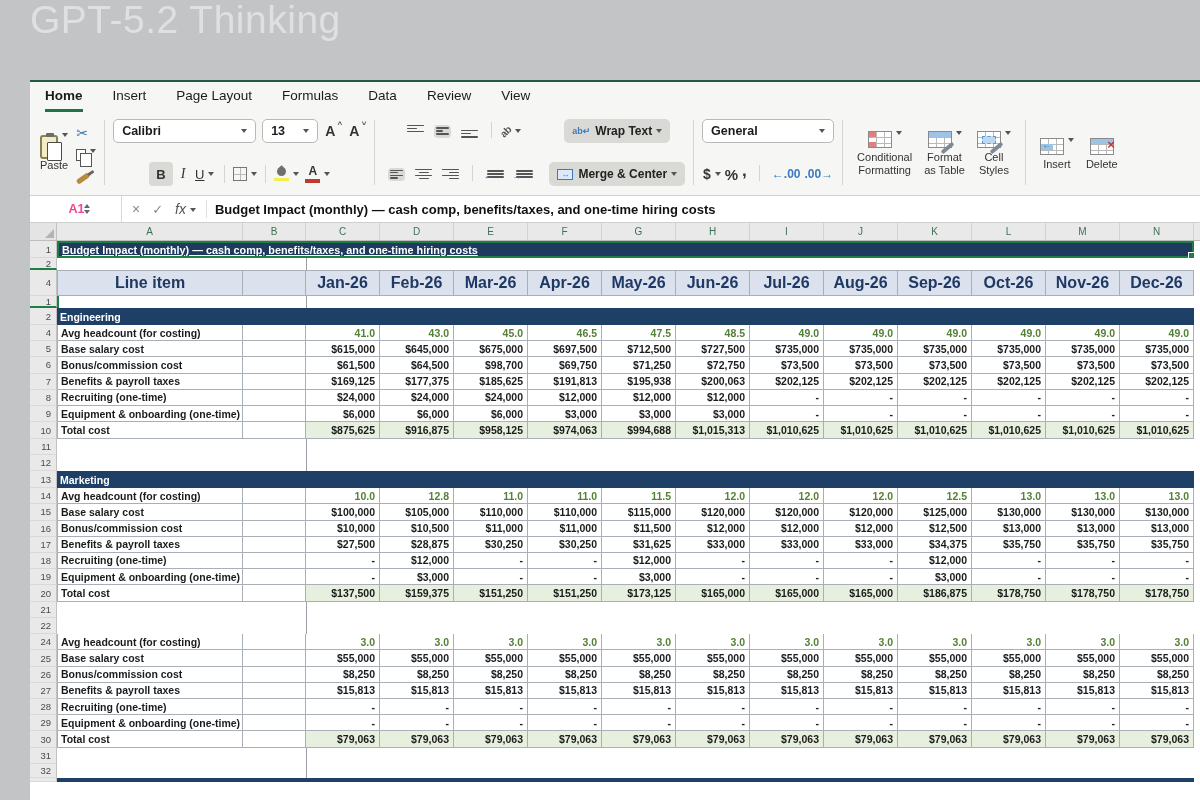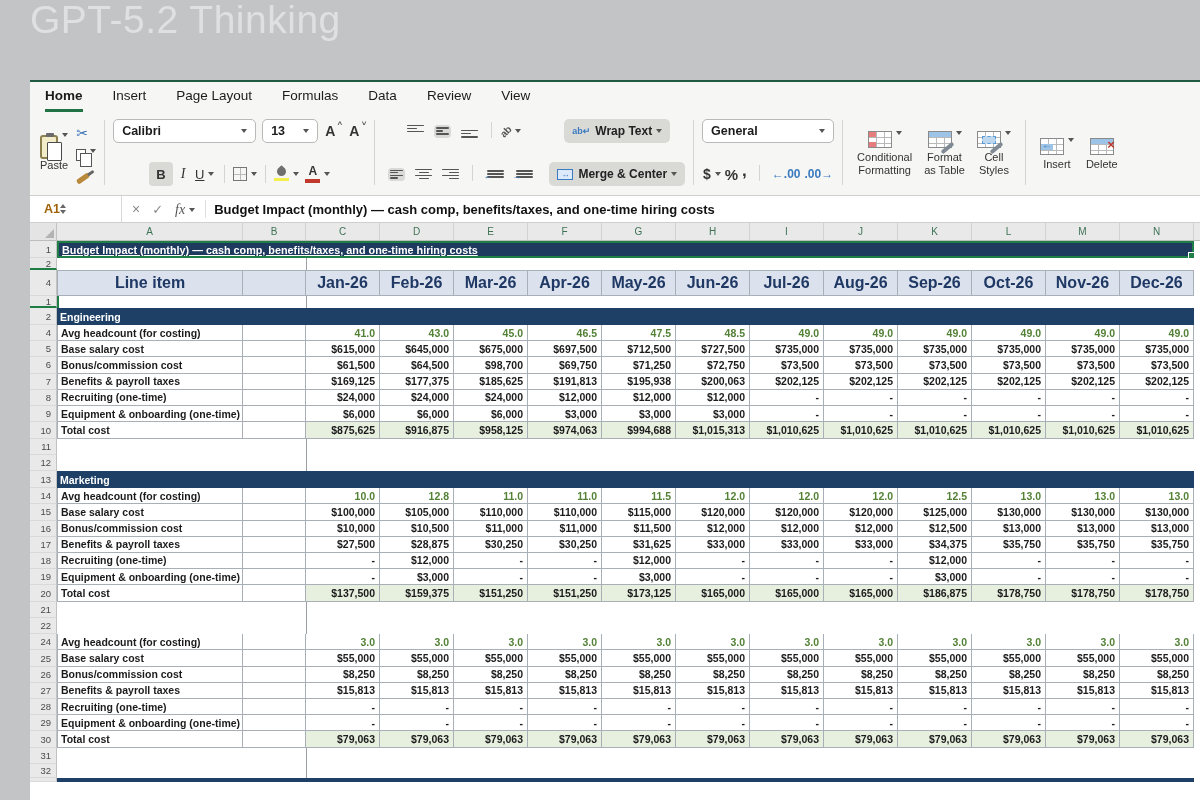--- a/index.html
+++ b/index.html
@@ -85,29 +85,29 @@
   .mini .blue-top{position:absolute;left:0;top:0;width:100%;height:5px;background:#9dc3e6}
   .mini .blue-mid{position:absolute;left:4px;top:4px;width:14px;height:8px;background:#bdd7ee;border:1px dashed #5b9bd5}
   .mini .blue-left{position:absolute;left:0;top:5px;width:12px;height:6px;background:#9dc3e6}
   .mini .arrow{position:absolute;left:1px;top:1px;color:#2e74b5;font-size:10px;font-weight:700;line-height:1}
   .mini .redx{position:absolute;right:-2px;top:-1px;color:#c0392b;font-size:13px;font-weight:800;line-height:1}
   .mini .brushov{position:absolute;right:-4px;bottom:-3px;width:15px;height:4px;background:#7f8a94;border-radius:2px;transform:rotate(-40deg)}
   .ico-caret-row{display:flex;align-items:flex-start}
 
   
   .fbar{display:flex;align-items:center;height:27px;background:#fff;border-bottom:1px solid #cfcfcf}
-  .namebox{display:flex;align-items:center;justify-content:flex-start;width:92px;height:100%;padding:0 6px 0 14px;border-right:1px solid #d8d8d8;font-size:12.5px;font-weight:600;color:#a16207}
+  .namebox{display:flex;align-items:center;justify-content:center;width:92px;height:100%;padding:0 6px 0 14px;border-right:1px solid #d8d8d8;font-size:12.5px;font-weight:600;color:#ec4899}
   .spin{display:flex;flex-direction:column;gap:2px}
   .spin i{width:0;height:0;border-left:3.5px solid transparent;border-right:3.5px solid transparent}
   .spin .up{border-bottom:4px solid #666}
   .spin .dn{border-top:4px solid #666}
   .fbicons{display:flex;align-items:center;gap:12px;padding:0 10px;color:#8a8a8a}
   .fbx{font-size:14px}
   .fbck{font-size:13px}
-  .fbfx{font-style:italic;font-family:Liberation Serif, serif;font-size:14px;color:#555}
+  .fbfx{font-style:italic;font-family:Liberation Sans, sans-serif;font-size:14px;color:#555}
   .fbsep{width:1px;height:18px;background:#e0e0e0}
   .ftext{font-size:13px;font-weight:600;color:#111;padding-left:8px;white-space:nowrap}
 
   
   .grid{position:relative;width:1170px;height:578px;background:#fff;overflow:hidden}
   .lrow{display:flex;height:18px;background:#e9e9e9;border-bottom:1px solid #bdbdbd}
   .corner{position:relative;width:27px;background:#e4e4e4;border-right:1px solid #c2c2c2}
   .corner::after{content:"";position:absolute;right:2px;bottom:2px;border-left:9px solid transparent;border-bottom:9px solid #b3b3b3}
   .cletter{display:flex;align-items:center;justify-content:center;font-size:10px;color:#3d7254;border-right:1px solid #d2d2d2}
   .grow{display:flex;position:relative;background:#fff}

